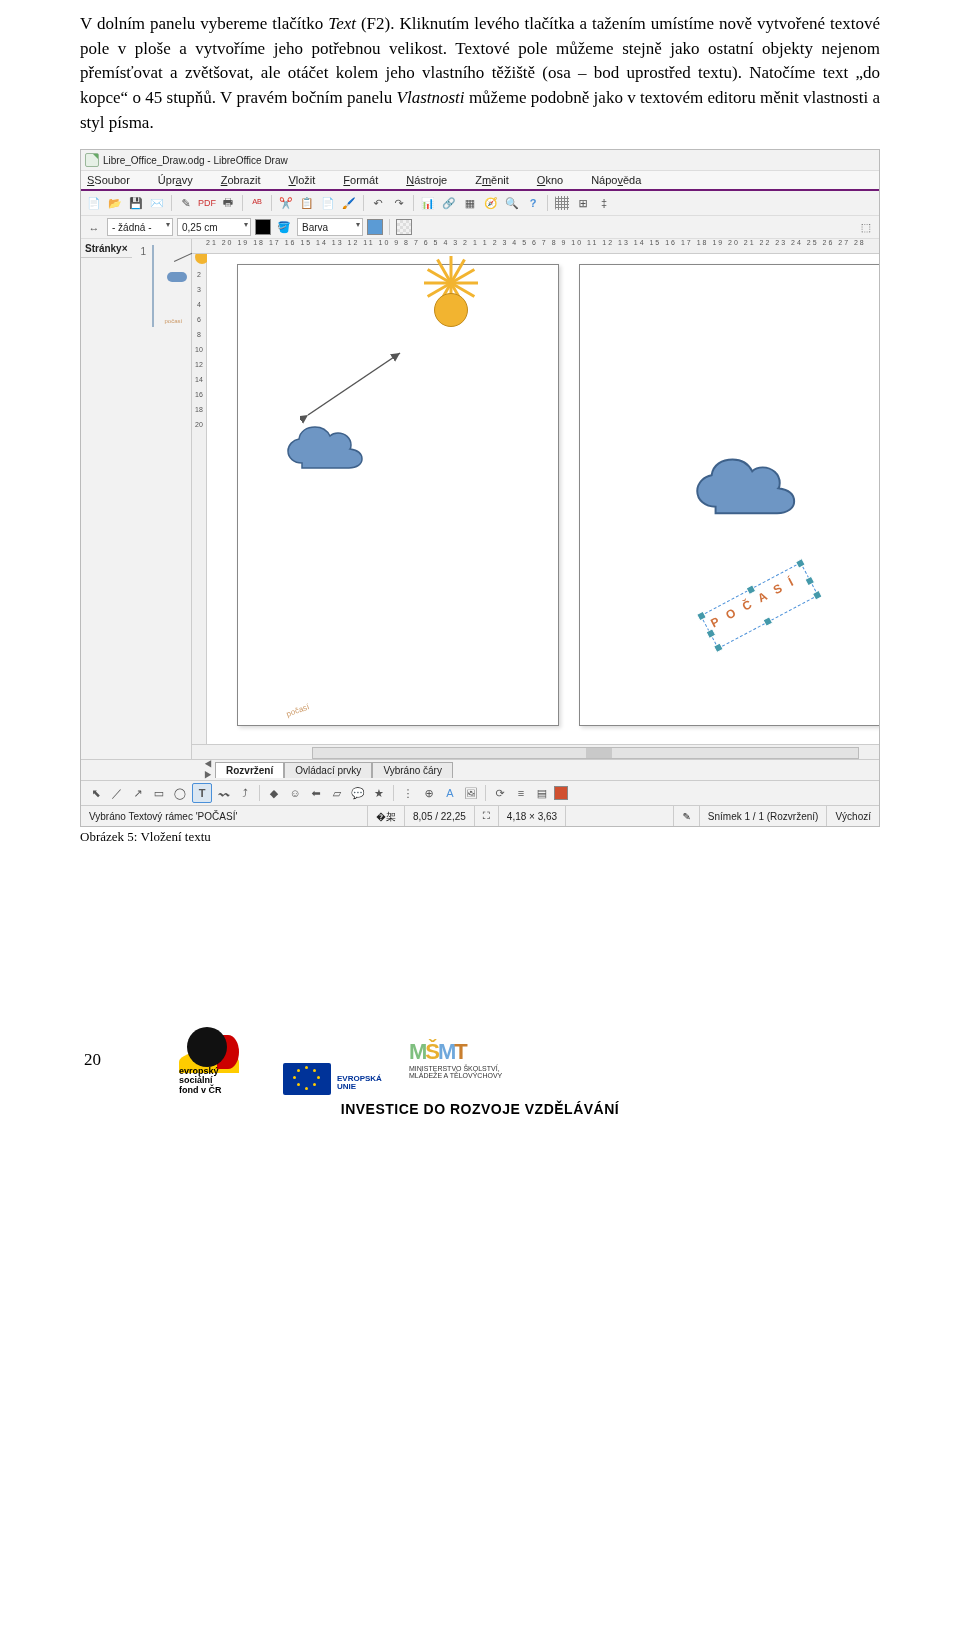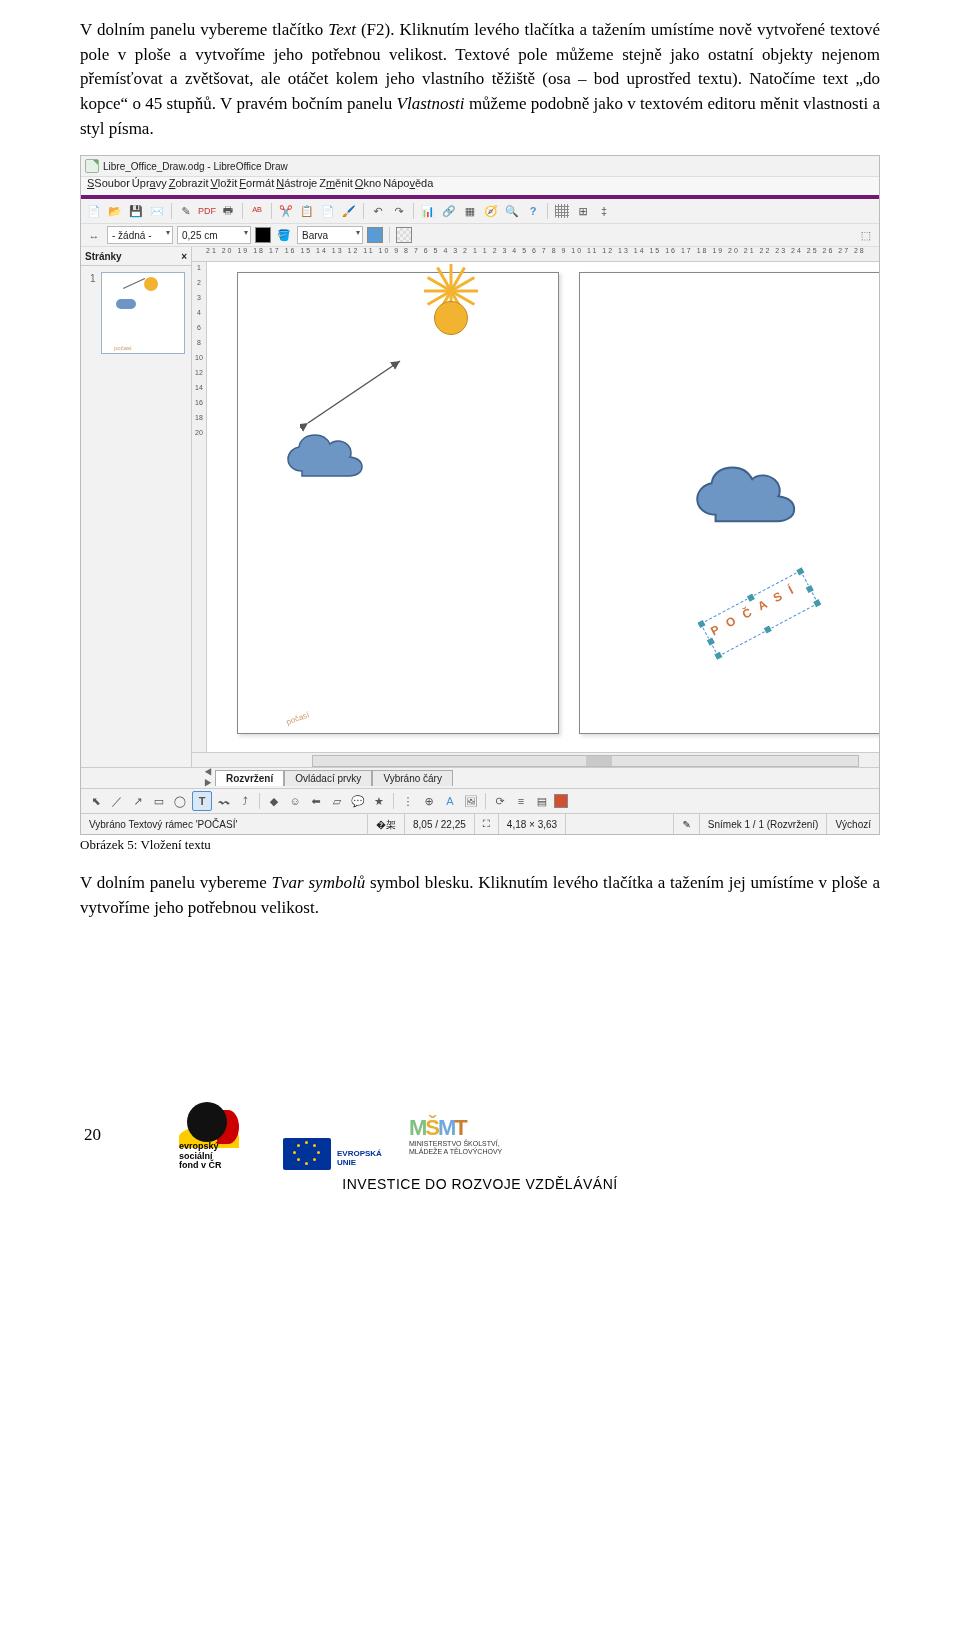--- a/index.html
+++ b/index.html
@@ -1,40 +1,40 @@
 <!DOCTYPE html>
 <html><head>
 <meta charset="utf-8">
 <style>
   html,body{margin:0;padding:0;background:#fff;font-family:"Times New Roman",serif;color:#000}
   .page{width:960px;margin:0 auto;padding:0 80px 40px 80px;box-sizing:border-box}
-  .body-text{font-size:17px;line-height:1.45;text-align:justify;margin:18px 0 14px 0}
+  .body-text{font-size:17px;line-height:1.45;text-align:justify;margin:12px 0 14px 0}
   .italic{font-style:italic}
   .screenshot{border:1px solid #bbb;margin:6px 0 2px 0;background:#fff;font-family:Arial,Helvetica,sans-serif;font-size:10px;color:#222}
   .titlebar{height:20px;display:flex;align-items:center;gap:4px;padding:0 4px;background:#f2f2f2;border-bottom:1px solid #ddd}
   .lo-icon{width:12px;height:12px;border-radius:2px;background:#e6f0e6;border:1px solid #9ab79a;position:relative}
   .lo-icon::after{content:"";position:absolute;right:0;top:0;border-style:solid;border-width:0 5px 5px 0;border-color:transparent #6a6 transparent transparent}
-  .menubar{height:18px;display:flex;align-items:flex-start;gap:2px;padding:0 6px;border-bottom:4px solid #701a75;background:#f7f7f7}
+  .menubar{height:18px;display:flex;align-items:center;gap:28px;padding:0 6px;border-bottom:2px solid #701a75;background:#f7f7f7}
   .menubar span{font-size:11px}
   .menubar span u{text-decoration:underline}
   .toolbar{height:24px;display:flex;align-items:center;gap:3px;padding:0 4px;border-bottom:1px solid #ddd;background:#f2f2f2}
   .tb{width:18px;height:18px;display:flex;align-items:center;justify-content:center;font-size:11px;color:#555;border-radius:2px}
   .sep{width:1px;height:16px;background:#ccc;margin:0 2px}
   .tb.pdf{color:#c33;font-size:9px;font-weight:normal}
   .tb.grid{background:repeating-linear-gradient(0deg,#888 0 1px,transparent 1px 3px),repeating-linear-gradient(90deg,#888 0 1px,transparent 1px 3px);background-size:3px 3px;width:14px;height:14px;margin:2px}
   .toolbar2{height:22px;display:flex;align-items:center;gap:4px;padding:0 4px;border-bottom:1px solid #ddd;background:#f2f2f2;font-size:10px}
   .dd{border:1px solid #bbb;background:#fff;height:16px;display:flex;align-items:center;padding:0 14px 0 4px;position:relative;font-size:10px;min-width:46px}
   .dd::after{content:"▾";position:absolute;right:2px;top:1px;font-size:8px;color:#555}
   .sw{width:14px;height:14px;border:1px solid #888;background:#fff}
   .sw.blue{background:#5b9bd5}
   .sw.red{background:#d05030}
   .sw.blk{background:#000}
   .sw.chk{background:linear-gradient(45deg,#ddd 25%,transparent 25%,transparent 75%,#ddd 75%),linear-gradient(45deg,#ddd 25%,transparent 25%,transparent 75%,#ddd 75%);background-size:6px 6px;background-position:0 0,3px 3px}
   .workarea{display:flex;height:520px;position:relative}
-  .sidepanel{width:110px;border-right:1px solid #ccc;display:flex;flex-direction:column;background:#f2f2f2}
+  .sidepanel{width:110px;border-right:1px solid #ccc;display:flex;background:#f2f2f2}
   .sidehdr{height:18px;display:flex;align-items:center;justify-content:space-between;padding:0 4px;font-size:10px;border-bottom:1px solid #ccc;font-weight:bold}
   .thumb{margin:6px;border:1px solid #9cb3c9;height:80px;background:#fff;position:relative}
   .thumb .tnum{position:absolute;left:-12px;top:0;font-size:10px;color:#666}
   .canvaswrap{flex:1;display:flex;flex-direction:column;min-width:0}
   .hruler{height:14px;background:#f0f0f0;border-bottom:1px solid #ccc;position:relative;overflow:hidden;font-size:7px;color:#555;padding-left:14px}
   .hruler .ticks{white-space:nowrap;letter-spacing:2px}
   .midarea{flex:1;display:flex;min-height:0}
   .vruler{width:14px;background:#f0f0f0;border-right:1px solid #ccc;font-size:7px;color:#555;display:flex;flex-direction:column;align-items:center;gap:8px;padding-top:2px}
   .canvas{flex:1;background:#fff;position:relative;overflow:hidden}
   .pages{position:absolute;inset:0;display:flex;gap:20px;padding:10px 30px}
@@ -74,21 +74,21 @@
   .esf-text{position:absolute;bottom:0;left:2px;font-size:9px;line-height:1.05;font-family:Arial}
   .msmt{font-size:7px;line-height:1.1;font-family:Arial;width:130px;text-align:left;color:#333}
   .msmt .logo{font-size:22px;letter-spacing:-2px;font-weight:bold}
   .msmt .logo .m1{color:#7fbf7f}
   .msmt .logo .s{color:#e8b030}
   .msmt .logo .m2{color:#6fa8dc}
   .msmt .logo .t{color:#c97f2f}
   .opvk{font-size:8px;font-family:Arial;line-height:1.1;width:120px}
   .opvk .box{width:44px;height:44px;border-right:4px solid #c00;border-bottom:4px solid #c00;position:relative;margin-bottom:2px}
   .opvk .box::before{content:"";position:absolute;left:2px;top:2px;width:28px;height:28px;border:2px dotted #f4a000}
-  .invest{font-size:14px;font-family:Arial;font-weight:normal;letter-spacing:.5px;margin-top:6px;text-align:center}
+  .invest{font-size:14px;font-family:Arial;font-weight:bold;letter-spacing:.5px;margin-top:6px;text-align:center}
 </style>
 </head>
 <body>
 
 <div class="page">
 
   <p class="body-text">
     <span>V dolním panelu vybereme tlačítko </span>
     <span class="italic">Text</span>
     <span> (F2). Kliknutím levého tlačítka a tažením umístíme nově vytvořené textové pole v ploše a vytvoříme jeho potřebnou velikost. Textové pole můžeme stejně jako ostatní objekty nejenom přemísťovat a zvětšovat, ale otáčet kolem jeho vlastního těžiště (osa – bod uprostřed textu). Natočíme text „do kopce“ o 45 stupňů. V pravém bočním panelu </span>
@@ -318,25 +318,20 @@
       <div class="status-cell">4,18 × 3,63</div>
       <div class="status-cell fill"></div>
       <div class="status-cell">✎</div>
       <div class="status-cell">Snímek 1 / 1 (Rozvržení)</div>
       <div class="status-cell" style="border-right:none">Výchozí</div>
     </div>
   </div>
 
   <div class="caption">Obrázek 5: Vložení textu</div>
 
-  <p class="body-text">
-    <span>V dolním panelu vybereme </span>
-    <span class="italic">Tvar symbolů</span>
-    <span> symbol blesku. Kliknutím levého tlačítka a tažením jej umístíme v ploše a vytvoříme jeho potřebnou velikost.</span>
-  </p>
 
   <div class="footer">
     <span class="pagenum">20</span>
 
     <div class="esf-logo">
       <div class="swoosh"></div>
         <div class="swoosh2"></div>
         <div class="head"></div>
       <div class="esf-text">
         <b><span>evropský</span></b><br>

